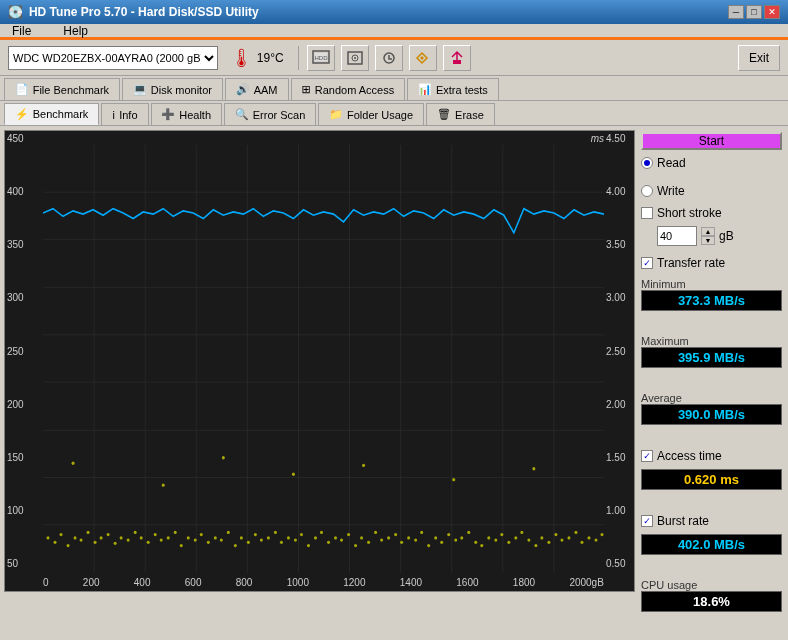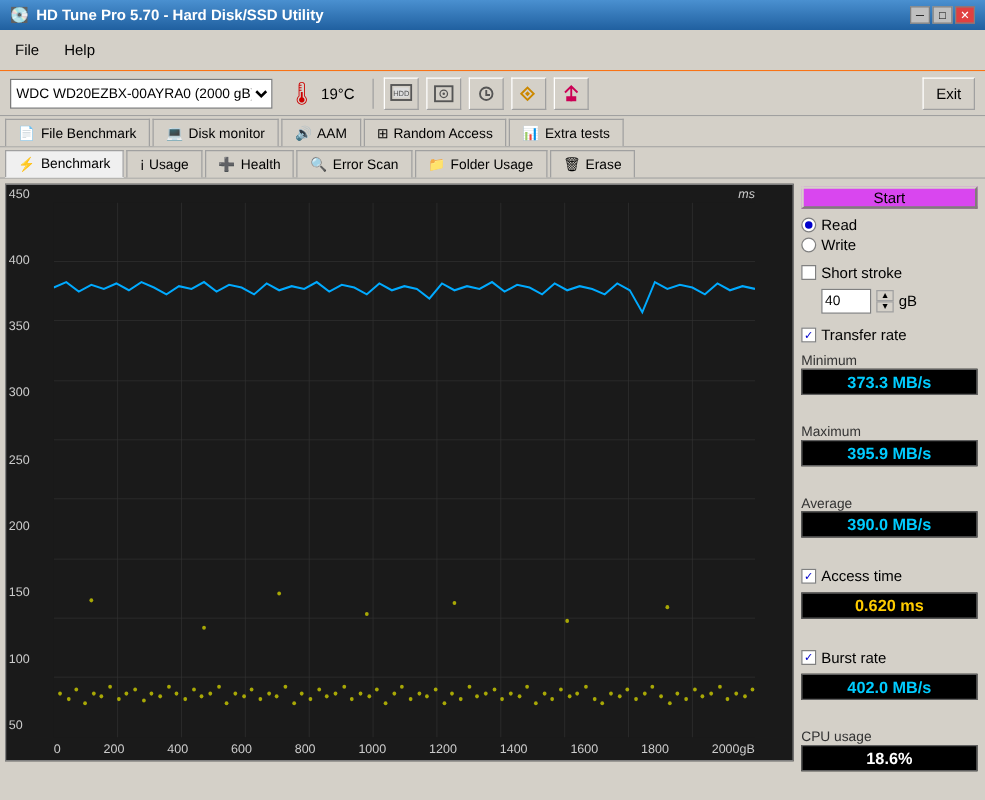--- a/index.html
+++ b/index.html
@@ -22,23 +22,23 @@
       border: 1px solid #808080; font-size: 9px;
       display: flex; align-items: center; justify-content: center;
       cursor: pointer; color: black;
     }
 
     
     .menu-bar {
       background: #d4d0c8;
       padding: 2px 8px;
       display: flex;
-      gap: 12px;
-      border-bottom: 1px solid #f97316;
-      height: 33px;
+      gap: 24px;
+      border-bottom: 3px solid #f97316;
+      height: 16px;
       align-items: center;
     }
     .menu-item { cursor: pointer; padding: 2px 4px; font-size: 12px; }
 
     
     .toolbar {
       background: #d4d0c8;
       padding: 4px 8px;
       display: flex;
       align-items: center;
@@ -174,21 +174,21 @@
     }
     .start-btn {
       width: 100%; height: 28px;
       background: #d946ef;
       border: 2px outset #d4d0c8;
       font-size: 12px;
       cursor: pointer;
       font-weight: normal;
     }
 
-    .radio-group { display: flex; flex-direction: column; gap: 2px; margin: 2px 0; }
+    .radio-group { display: flex; flex-direction: column; gap: 14px; margin: 2px 0; }
     .radio-item { display: flex; align-items: center; gap: 4px; font-size: 12px; cursor: pointer; }
     .radio-circle {
       width: 12px; height: 12px; border-radius: 50%;
       border: 1px solid #808080; background: white;
       display: flex; align-items: center; justify-content: center;
     }
     .radio-circle.selected::after {
       content: '';
       width: 6px; height: 6px; border-radius: 50%;
       background: #0000cc;
@@ -326,21 +326,21 @@
   </div>
 </div>
 
 <div class="tab-row2">
   <div class="tab active">
     <span>⚡</span>
     <span>Benchmark</span>
   </div>
   <div class="tab">
     <span>ℹ</span>
-    <span>Usage</span>
+    <span>Info</span>
   </div>
   <div class="tab">
     <span style="color:#cc0000;">➕</span>
     <span>Health</span>
   </div>
   <div class="tab">
     <span>🔍</span>
     <span>Error Scan</span>
   </div>
   <div class="tab">
@@ -364,20 +364,31 @@
       <span>400</span>
       <span>350</span>
       <span>300</span>
       <span>250</span>
       <span>200</span>
       <span>150</span>
       <span>100</span>
       <span>50</span>
     </div>
 
+    <div class="chart-y-labels-right">
+      <span>4.50</span>
+      <span>4.00</span>
+      <span>3.50</span>
+      <span>3.00</span>
+      <span>2.50</span>
+      <span>2.00</span>
+      <span>1.50</span>
+      <span>1.00</span>
+      <span>0.50</span>
+    </div>
 
     <svg class="chart-svg" viewBox="0 0 560 390" preserveAspectRatio="none" style="position:absolute;left:38px;top:14px;right:30px;bottom:18px;width:calc(100% - 68px);height:calc(100% - 32px);">
 
       <rect width="560" height="390" fill="#1a1a1a"></rect>
 
       <line x1="0" y1="43" x2="560" y2="43" class="grid-line-h"></line>
       <line x1="0" y1="86" x2="560" y2="86" class="grid-line-h"></line>
       <line x1="0" y1="130" x2="560" y2="130" class="grid-line-h"></line>
       <line x1="0" y1="173" x2="560" y2="173" class="grid-line-h"></line>
       <line x1="0" y1="216" x2="560" y2="216" class="grid-line-h"></line>

